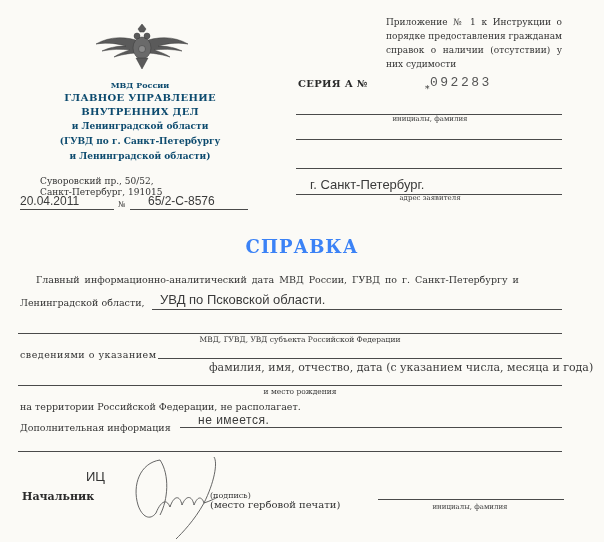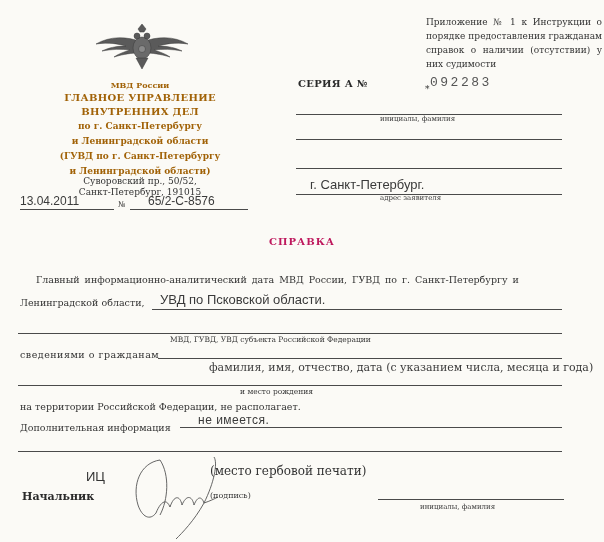--- a/index.html
+++ b/index.html
@@ -5,33 +5,33 @@
   html, body { margin:0; padding:0; }
   body {
     width:604px; height:542px; overflow:hidden;
     background:#fbfaf6;
     font-family:"DejaVu Serif", serif;
     color:#2a2a2a;
     position:relative;
   }
   .abs { position:absolute; }
   .line { position:absolute; height:1px; background:#4a4a4a; }
-  .caption { position:absolute; font-size:7px; color:#3a3a3a; text-align:left; white-space:nowrap; }
-  .appendix { left:386px; top:15px; width:176px; font-size:9px; line-height:14px; color:#333; text-align:justify;margin-left:40px; }
+  .caption { position:absolute; font-size:7px; color:#3a3a3a; text-align:center; white-space:nowrap; }
+  .appendix { left:386px; top:15px; width:176px; font-size:9px; line-height:14px; color:#333; text-align:justify; }
   .emblem { left:96px; top:22px; width:92px; height:48px; }
-  .org { left:20px; top:80px; width:240px; text-align:center; font-weight:bold; color:#a16207; }
+  .org { left:20px; top:80px; width:240px; text-align:center; font-weight:bold; color:#0c4a6e; }
   .org .l1 { font-size:8px; line-height:11px; }
   .org .l2 { font-size:10px; line-height:14px; letter-spacing:0.3px; }
   .org .l3 { font-size:9px; line-height:15px; }
-  .addr { left:40px; top:176px; width:200px; text-align:center; font-size:9px; line-height:11px; color:#333; }
+  .addr { left:40px; top:176px; width:200px; font-size:9px; line-height:11px; color:#333; }
   .filled { font-family:"Liberation Sans", sans-serif; color:#3a3a3a; }
   .series-label { left:298px; top:78px; font-size:10px; font-weight:bold; letter-spacing:0.3px; }
   .series-num { left:430px; top:75px; font-family:"Liberation Mono", monospace; font-size:13px; letter-spacing:2.5px; color:#555; }
   .series-star { left:425px; top:84px; font-size:9px; color:#333; }
-  .title { left:0; width:604px; top:236px; text-align:center; font-size:10px; font-weight:bold; letter-spacing:1px; color:#be185d; }
+  .title { left:0; width:604px; top:236px; text-align:center; font-size:18px; font-weight:bold; letter-spacing:1px; color:#3b82f6; }
   .para { font-size:9.5px; color:#333; white-space:nowrap; }
   .boss-label { left:22px; top:490px; font-size:11px; font-weight:bold; }
   .boss-unit { left:86px; top:469px; font-size:13px; font-family:"Liberation Sans", sans-serif; color:#333; }
   .signature { left:130px; top:455px; width:130px; height:85px; }
 </style>
 </head>
 <body>
 
 <div class="abs appendix">Приложение № 1 к Инструкции о порядке предоставления гражданам справок о наличии (отсутствии) у них судимости</div>
 
@@ -45,31 +45,30 @@
     <path d="M42 7 L46 2 L50 7 L48 10 L44 10 Z"></path>
     <path d="M40 36 L46 47 L52 36 Z"></path>
     <circle cx="46" cy="27" r="3.5" fill="#8a8a8a"></circle>
   </g>
 </svg>
 
 <div class="abs org">
   <div class="l1">МВД России</div>
   <div class="l2">ГЛАВНОЕ УПРАВЛЕНИЕ</div>
   <div class="l2">ВНУТРЕННИХ ДЕЛ</div>
-  <div class="l3">по г. Санкт-Петербургу</div>
   <div class="l3">и Ленинградской области</div>
   <div class="l3">(ГУВД по г. Санкт-Петербургу</div>
   <div class="l3">и Ленинградской области)</div>
 </div>
 <div class="abs addr">
   <div>Суворовский пр., 50/52,</div>
   <div>Санкт-Петербург, 191015</div>
 </div>
 
-<div class="abs filled" style="left:20px;top:194px;font-size:12px;">13.04.2011</div>
+<div class="abs filled" style="left:20px;top:194px;font-size:12px;">20.04.2011</div>
 <div class="line" style="left:20px;top:209px;width:94px;"></div>
 <div class="abs" style="left:118px;top:200px;font-size:8px;">№</div>
 <div class="abs filled" style="left:148px;top:194px;font-size:12px;">65/2-С-8576</div>
 <div class="line" style="left:130px;top:209px;width:118px;"></div>
 
 <div class="abs series-label">СЕРИЯ А №</div>
 <div class="abs series-star">*</div>
 <div class="abs series-num">092283</div>
 
 <div class="line" style="left:296px;top:114px;width:266px;"></div>
@@ -83,21 +82,21 @@
 <div class="abs title">СПРАВКА</div>
 
 <div class="abs para" style="left:36px;top:274px;word-spacing:2px;">Главный информационно-аналитический дата МВД России, ГУВД по г. Санкт-Петербургу и</div>
 <div class="abs para" style="left:20px;top:297px;">Ленинградской области,</div>
 <div class="abs filled" style="left:160px;top:292px;font-size:13px;">УВД по Псковской области.</div>
 <div class="line" style="left:152px;top:309px;width:410px;"></div>
 
 <div class="line" style="left:18px;top:333px;width:544px;"></div>
 <div class="caption" style="left:170px;top:335px;width:260px;font-size:7.5px;">МВД, ГУВД, УВД субъекта Российской Федерации</div>
 
-<div class="abs para" style="left:20px;top:349px;letter-spacing:0.5px;">сведениями о гражданам</div>
+<div class="abs para" style="left:20px;top:349px;letter-spacing:0.5px;">сведениями о указанием</div>
 <div class="line" style="left:158px;top:358px;width:404px;"></div>
 <div class="caption" style="left:209px;top:361px;width:330px;font-size:11px;">фамилия, имя, отчество, дата (с указанием числа, месяца и года)</div>
 
 <div class="line" style="left:18px;top:385px;width:544px;"></div>
 <div class="caption" style="left:240px;top:387px;width:120px;font-size:7.5px;">и место рождения</div>
 
 <div class="abs para" style="left:20px;top:401px;">на территории Российской Федерации, не располагает.</div>
 <div class="abs para" style="left:20px;top:422px;">Дополнительная информация</div>
 <div class="abs filled" style="left:198px;top:413px;font-size:12px;letter-spacing:0.5px;">не имеется.</div>
 <div class="line" style="left:180px;top:427px;width:382px;"></div>
@@ -110,17 +109,17 @@
 <svg class="abs signature" viewBox="0 0 130 85">
   <g fill="none" stroke="#555" stroke-width="0.9">
     <path d="M30 5 C10 8 2 30 8 50 C12 62 20 66 26 58"></path>
     <path d="M30 5 C40 20 38 45 30 60"></path>
     <path d="M26 58 C30 48 36 42 40 52 C44 40 50 40 52 50 C56 40 62 40 64 50 C68 40 72 42 74 48"></path>
     <path d="M84 2 C88 8 84 28 74 48 C64 66 52 78 46 84"></path>
     <path d="M74 48 C80 46 84 44 88 42"></path>
   </g>
 </svg>
 
-<div class="abs" style="left:210px;top:464px;font-size:12px;color:#333;">(место гербовой печати)</div>
+<div class="abs" style="left:210px;top:499px;font-size:10px;color:#333;">(место гербовой печати)</div>
 <div class="abs" style="left:210px;top:491px;font-size:8px;color:#333;">(подпись)</div>
 
 <div class="line" style="left:378px;top:499px;width:186px;"></div>
 <div class="caption" style="left:420px;top:503px;width:100px;">инициалы, фамилия</div>
 
 </body></html>

